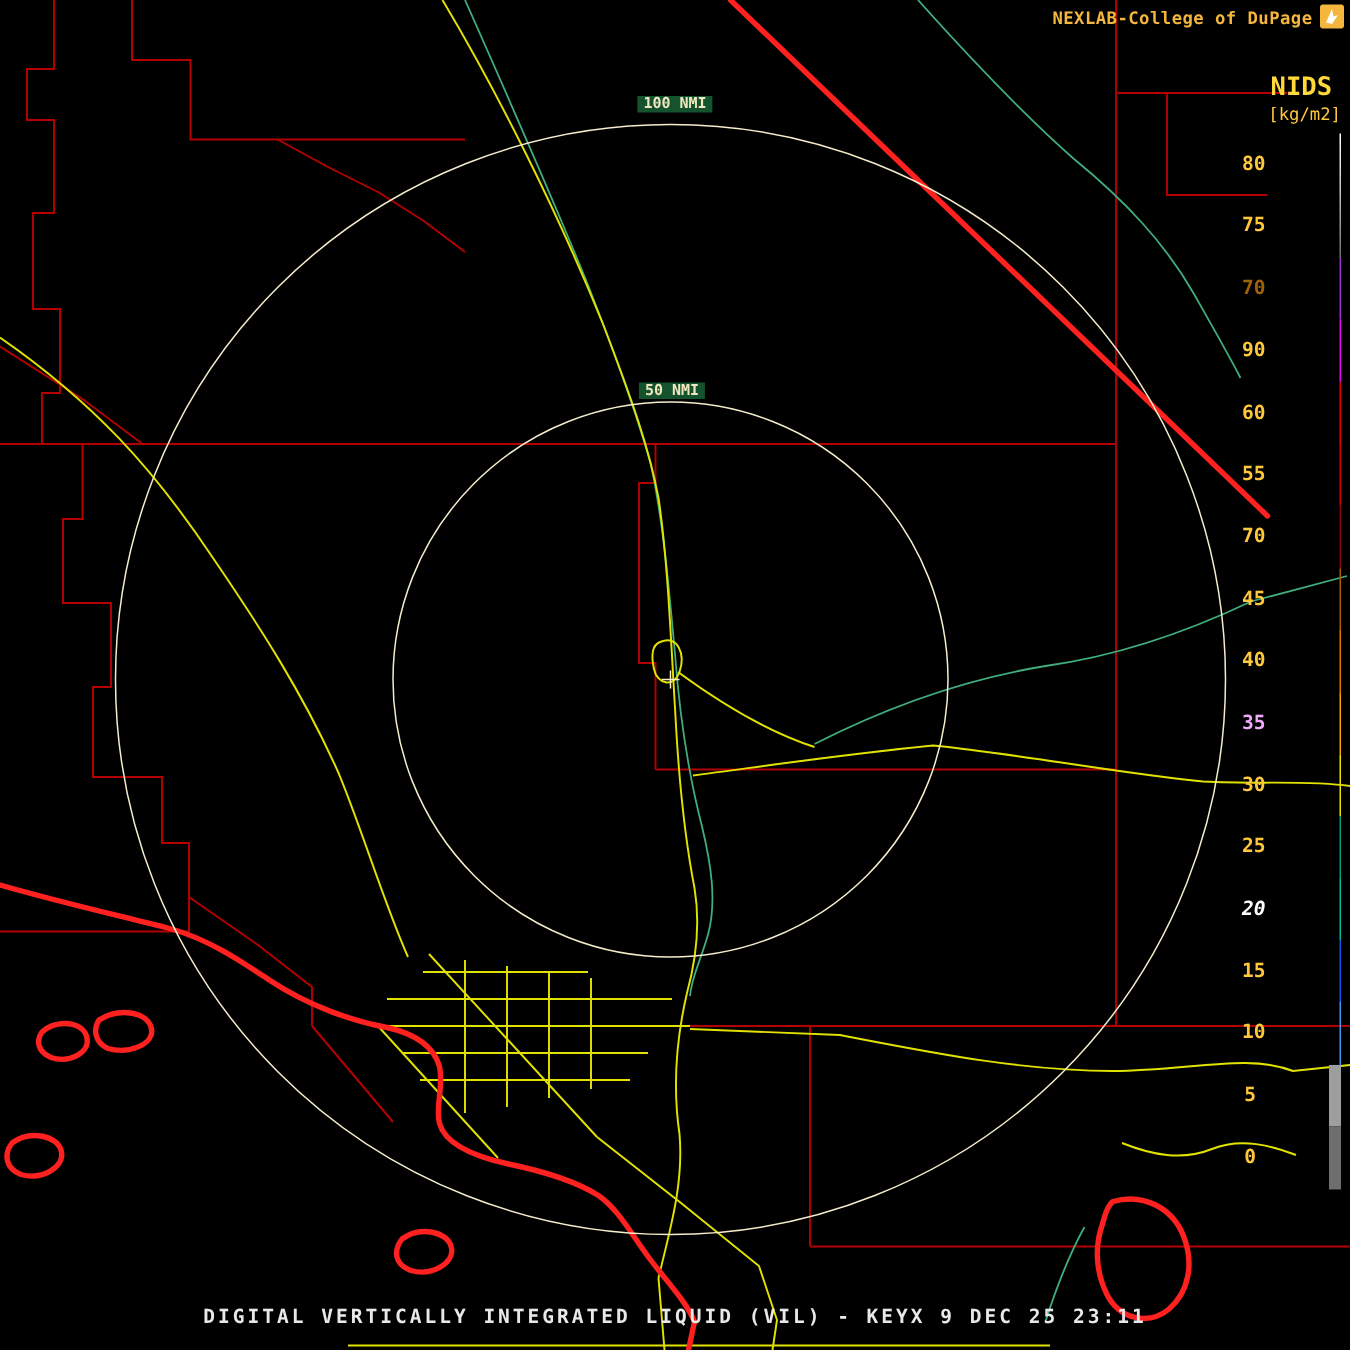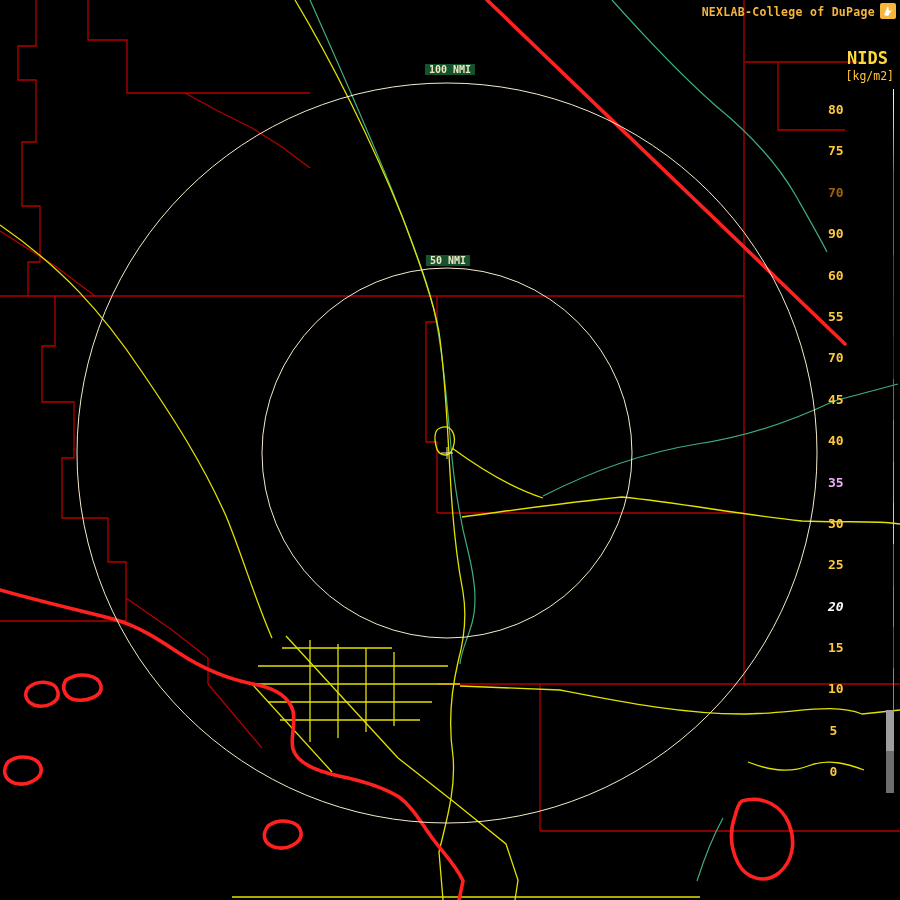--- a/index.html
+++ b/index.html
@@ -173,14 +173,15 @@
         <div class="cb-row">
           <span class="cb-label" style="color: rgb(255, 200, 60);">0</span>
           <span class="cb-swatch" style="background: rgb(110, 110, 110);"></span>
         </div>
       </div>
   </div>
 
   <div class="ring-label outer" style="color: rgb(240, 230, 192);">100 NMI</div>
   <div class="ring-label inner" style="color: rgb(240, 230, 192);">50 NMI</div>
 
+  <div class="footer" style="color: rgb(232, 232, 232);">DIGITAL VERTICALLY INTEGRATED LIQUID (VIL) - KEYX 9 DEC 25 23:11</div>
 
 </div>
 
 </body></html>

